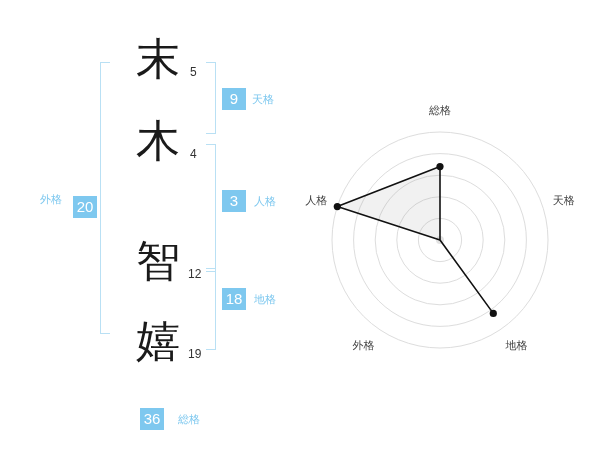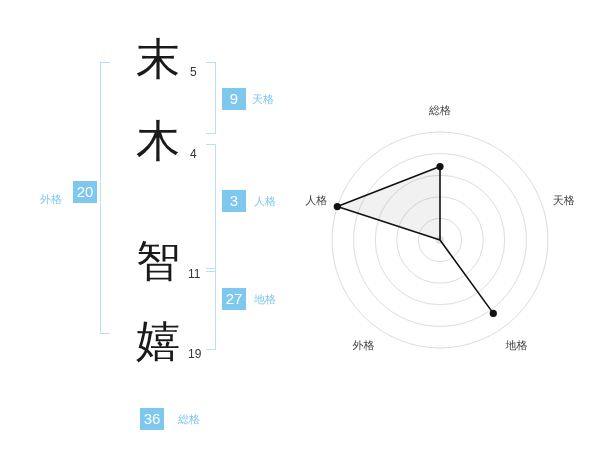--- a/index.html
+++ b/index.html
@@ -88,41 +88,41 @@
 
   <div>
 
     <div class="kanji" style="left:128px; top:38px;">末</div>
     <div class="kanji" style="left:128px; top:120px;">木</div>
     <div class="kanji" style="left:128px; top:240px;">智</div>
     <div class="kanji" style="left:128px; top:320px;">嬉</div>
 
     <div class="stroke-num" style="left:190px; top:66px;">5</div>
     <div class="stroke-num" style="left:190px; top:148px;">4</div>
-    <div class="stroke-num" style="left:188px; top:268px;">11</div>
+    <div class="stroke-num" style="left:188px; top:268px;">12</div>
     <div class="stroke-num" style="left:188px; top:348px;">19</div>
 
     <div class="brk brk-right" style="left:206px; top:62px; width:10px; height:72px;"></div>
 
     <div class="brk brk-right" style="left:206px; top:144px; width:10px; height:128px;"></div>
 
     <div class="brk brk-right" style="left:206px; top:268px; width:10px; height:82px;"></div>
 
     <div class="brk brk-left" style="left:100px; top:62px; width:10px; height:272px;"></div>
 
     <div class="badge" style="left:222px; top:88px;">9</div>
     <div class="badge-label" style="left:252px; top:88px;">天格</div>
 
     <div class="badge" style="left:222px; top:190px;">3</div>
     <div class="badge-label" style="left:254px; top:190px;">人格</div>
 
-    <div class="badge" style="left:222px; top:288px;">27</div>
+    <div class="badge" style="left:222px; top:288px;">18</div>
     <div class="badge-label" style="left:254px; top:288px;">地格</div>
 
-    <div class="badge" style="left:73px; top:181px;text-align:center;">20</div>
+    <div class="badge" style="left:73px; top:196px;text-align:center;">20</div>
     <div class="badge-label" style="left:40px; top:188px;">外格</div>
 
     <div class="badge" style="left:140px; top:408px;">36</div>
     <div class="badge-label" style="left:178px; top:408px;">総格</div>
   </div>
 
   <div id="radar">
     <svg id="radar-svg" width="260" height="260" viewBox="0 0 260 260">
         <circle cx="130" cy="130" r="108" fill="none" stroke="#dddddd" stroke-width="1"></circle>
         <circle cx="130" cy="130" r="86.4" fill="none" stroke="#dddddd" stroke-width="1"></circle>

